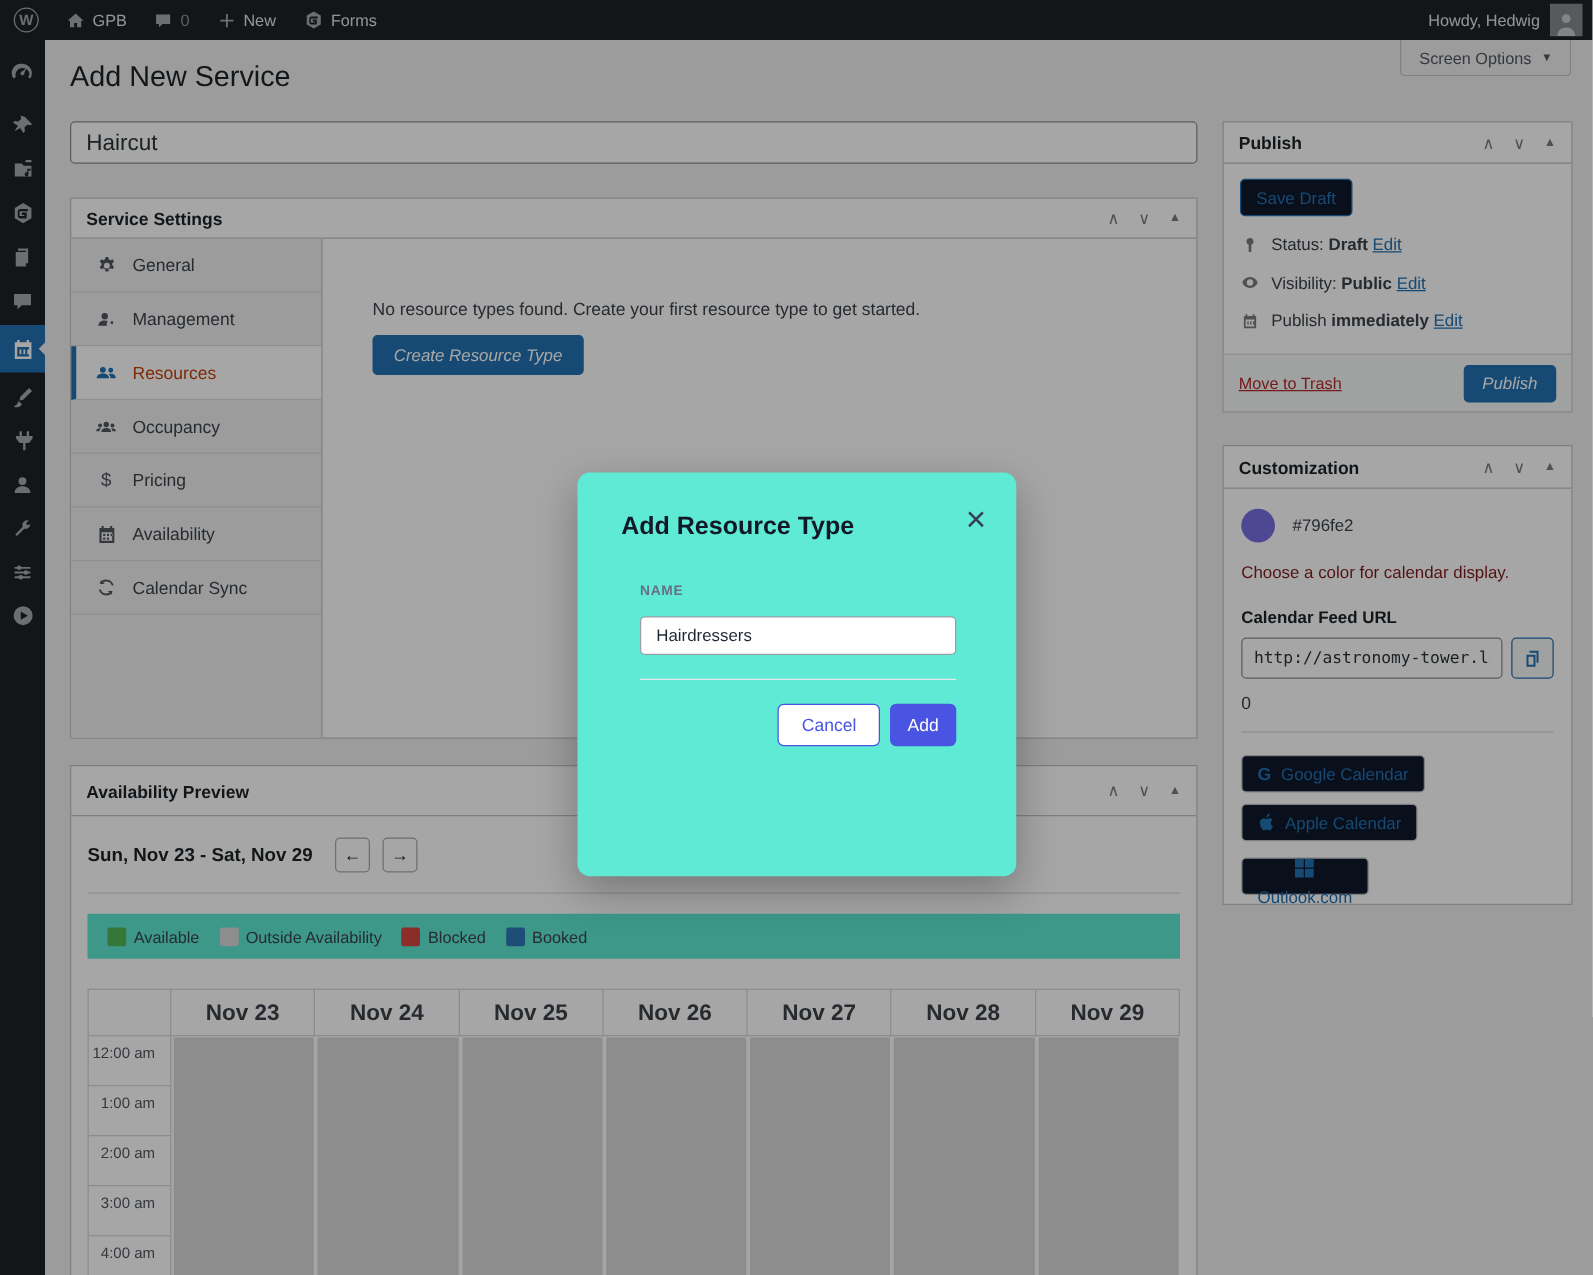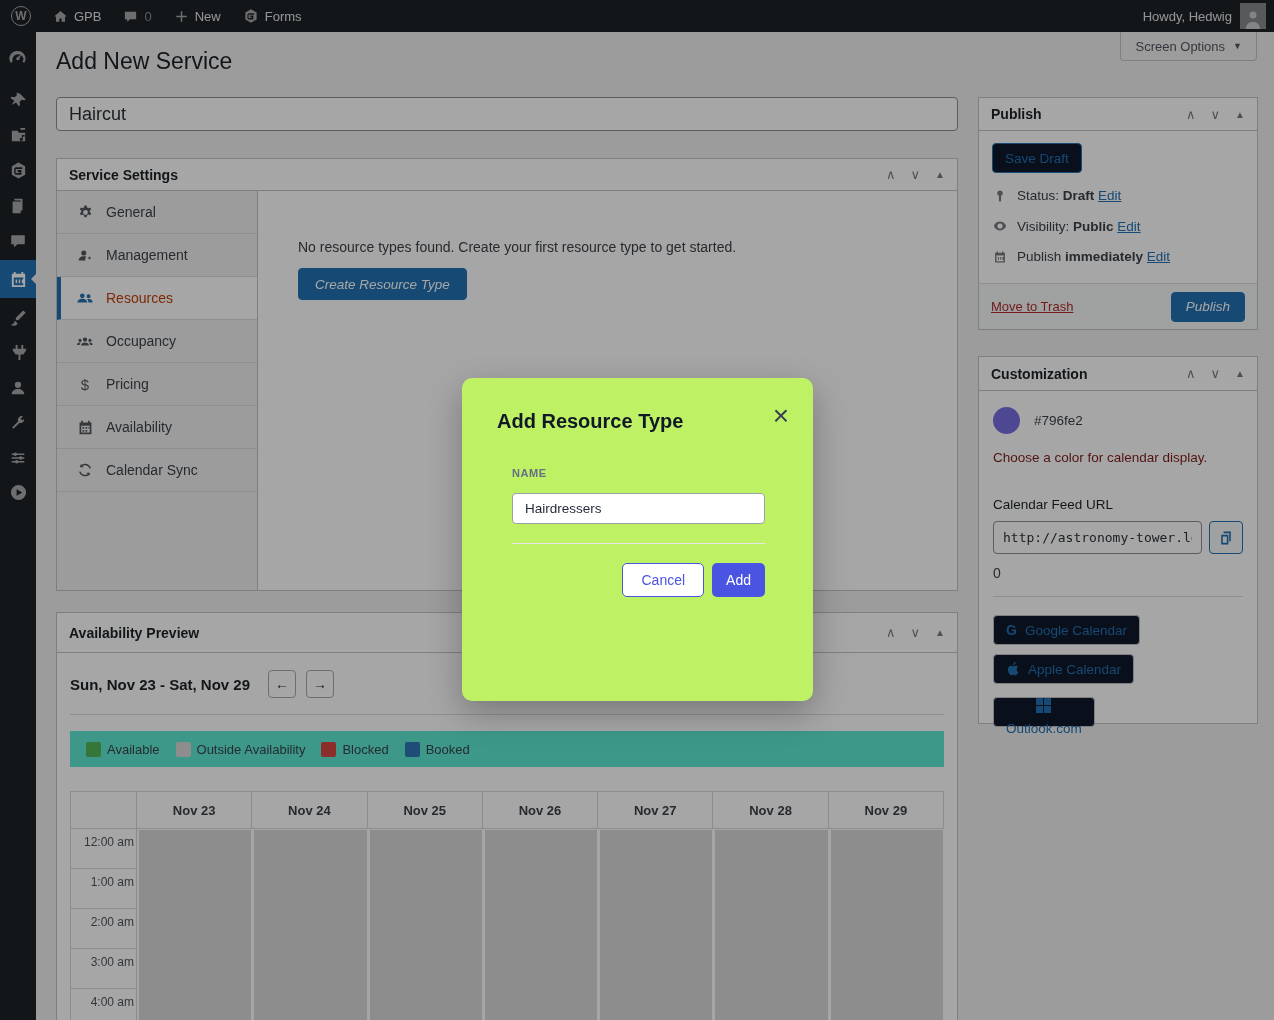--- a/index.html
+++ b/index.html
@@ -118,26 +118,26 @@
     gap:16px; padding:0 16px; margin-bottom:24px;
   }
   .legend-item { display:flex; align-items:center; gap:6px; font-size:13px; color:#3c434a; }
   .legend-swatch { width:15px; height:15px; border-radius:2px; }
 
   .cal-grid { border-left:1px solid #d5d7da; }
   .cal-head { display:grid; grid-template-columns:66px repeat(7,1fr); }
   .cal-head > div {
     height:38px; border:1px solid #d5d7da; border-left:none;
     display:flex; align-items:center; justify-content:center;
-    font-size:13px; font-weight:bold; color:#3c434a;
+    font-size:18px; font-weight:bold; color:#3c434a;
   }
   .cal-body { display:grid; grid-template-columns:66px repeat(7,1fr); grid-auto-rows:40px; position:relative; }
   .time-cell {
     grid-column:1; border-right:1px solid #d5d7da; border-bottom:1px solid #d5d7da;
-    font-size:12px; color:#50575e; text-align:right; padding:6px 2px 0 0;
+    font-size:12px; color:#50575e; text-align:right; padding:6px 12px 0 0;
   }
   .day-fill { grid-row:1 / 6; margin:1px 1px 0 2px; }
 
   
   .pub-box { left:978px; top:97px; width:280px; height:233px; }
   .pub-box .mb-header { height:33px; }
   .pub-body { padding:12px 12px 0 13px; }
   .btn-secondary {
     display:inline-flex; align-items:center; gap:8px; height:30px; padding:0 12px;
     background:#0f172a; border:1px solid #2271b1; border-radius:4px;
@@ -155,21 +155,21 @@
   a.trash-link { color:#b32d2e; text-decoration:underline; font-size:13px; cursor:pointer; }
   .pub-footer .btn-primary { height:30px; padding:0 14px; }
 
   .cust-box { left:978px; top:356px; width:280px; height:368px; }
   .cust-box .mb-header { height:34px; }
   .cust-body { padding:16px 14px; }
   .color-row { display:flex; align-items:center; gap:14px; }
   .color-circle { width:27px; height:27px; border-radius:50%; }
   .color-hex { font-size:13.5px; color:#3c434a; }
   .color-help { margin-top:16px; font-size:13.5px; color:#7f1d1d; }
-  .feed-label { margin-top:32px; font-size:13.5px; font-weight:normal; color:#1d2327; }
+  .feed-label { margin-top:21px; font-size:13.5px; font-weight:bold; color:#1d2327; }
   .feed-row { display:flex; gap:7px; margin-top:9px; }
   .feed-input {
     flex:1; height:33px; min-width:0; border:1px solid #8c8f94; border-radius:4px;
     font-family:"DejaVu Sans Mono", monospace; font-size:13px; color:#2c3338;
     padding:0 9px; background:#fff;
   }
   .copy-btn {
     width:34px; height:33px; border:1px solid #2271b1; border-radius:4px;
     background:#f6f7f7; color:#2271b1; display:flex; align-items:center; justify-content:center; cursor:pointer;
   }
@@ -177,21 +177,21 @@
   .cust-divider { border-top:1px solid #dcdcde; margin:15px 0 18px 0; }
   .cal-btn { margin-bottom:9px; }
   .cal-btn .g-letter { font-weight:bold; font-size:14px; }
   .ms-grid { display:grid; grid-template-columns:7px 7px; grid-template-rows:7px 7px; gap:1px; }
   .ms-grid div { background:#2271b1; }
 
   
   .overlay { position:absolute; inset:0; background:rgba(0,0,0,0.35); z-index:900; }
   .modal {
     position:absolute; left:462px; top:378px; width:351px; height:323px;
-    background:#bef264; border-radius:10px; z-index:950;
+    background:#5eead4; border-radius:10px; z-index:950;
     box-shadow:0 12px 34px rgba(0,0,0,0.28);
   }
   .modal-title { position:absolute; left:35px; top:32px; font-size:20px; font-weight:bold; color:#111827; }
   .modal-close {
     position:absolute; right:24px; top:24px; font-size:28px; font-weight:300;
     color:#374151; cursor:pointer; line-height:1; background:none; border:none;
     font-family:"Liberation Sans", sans-serif;
   }
   .modal-name-label { position:absolute; left:50px; top:89px; font-size:11px; font-weight:bold; letter-spacing:0.6px; color:#667085; }
   .modal-input {

